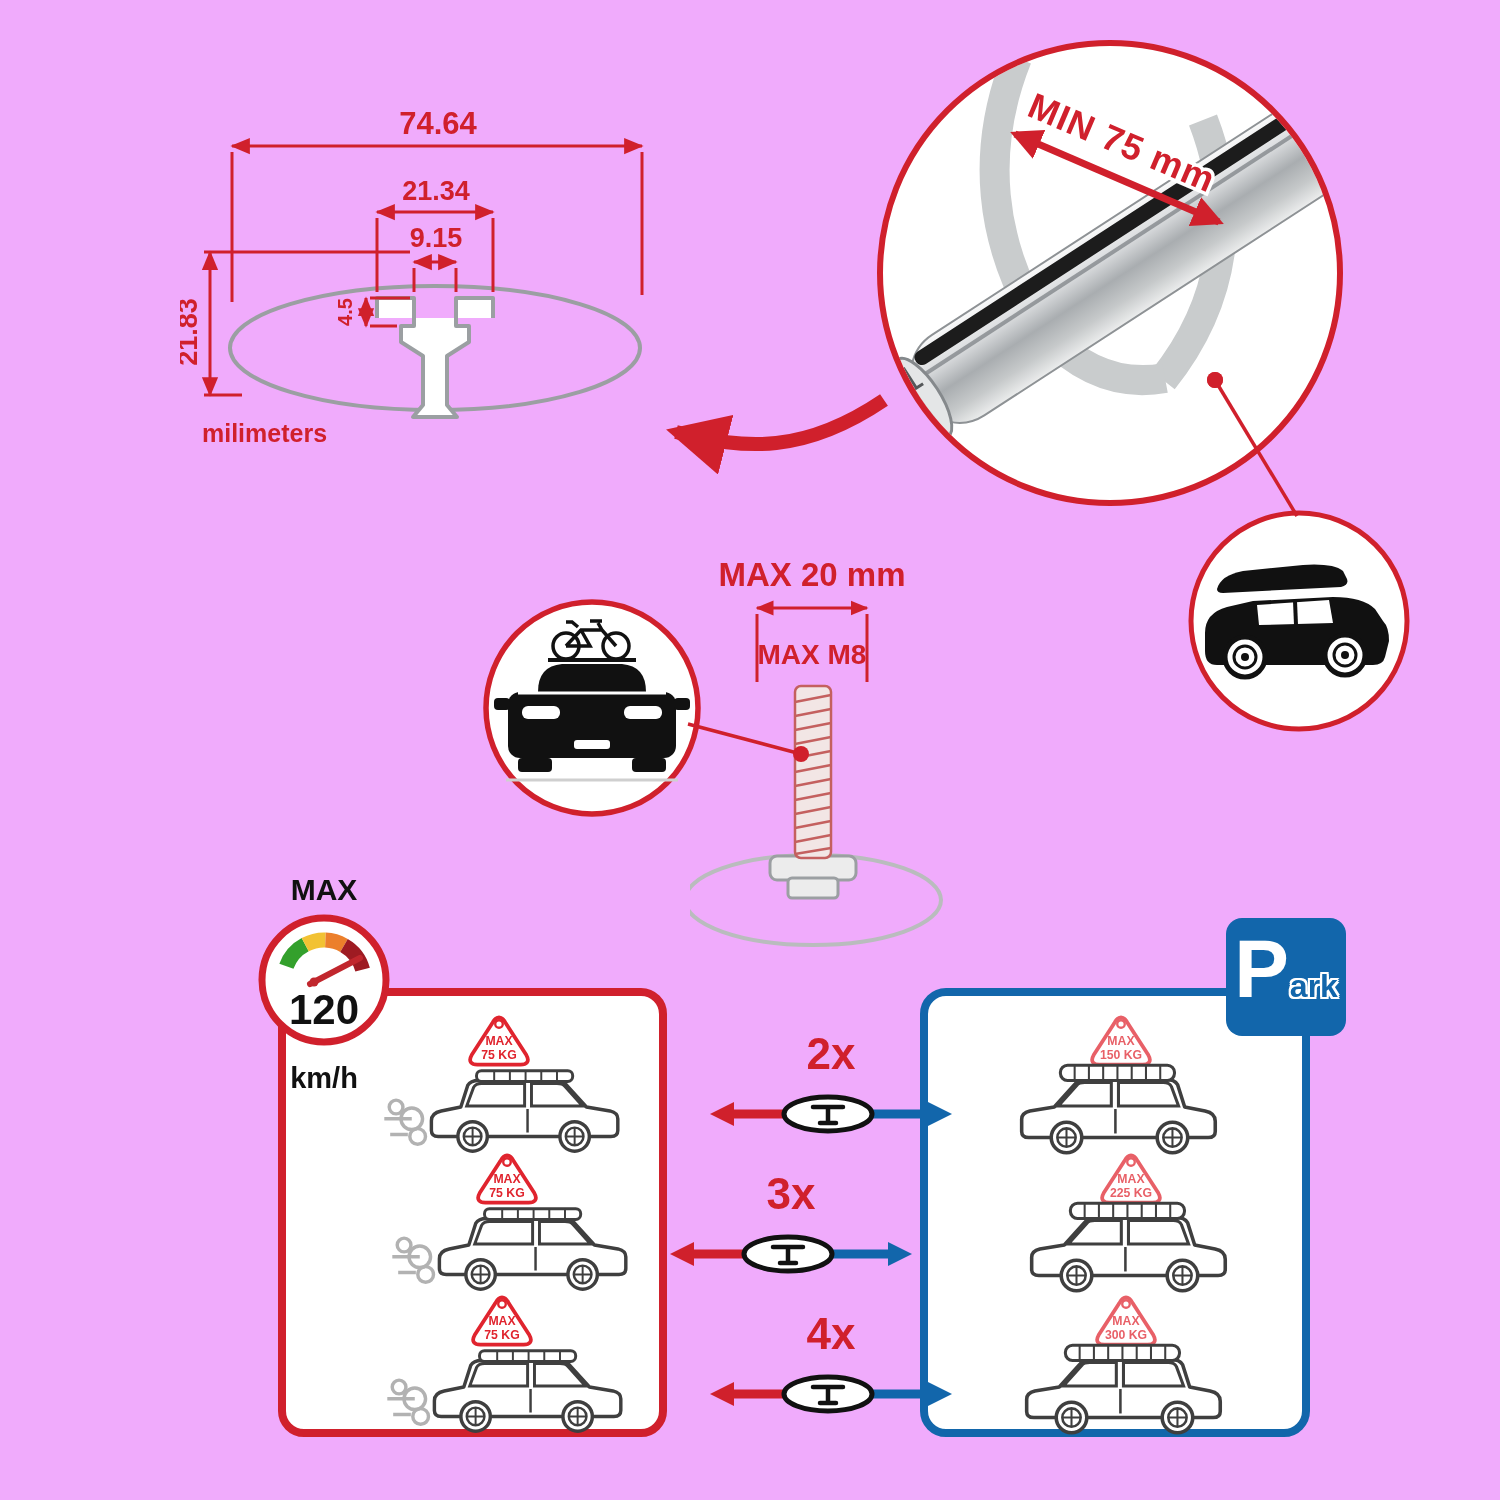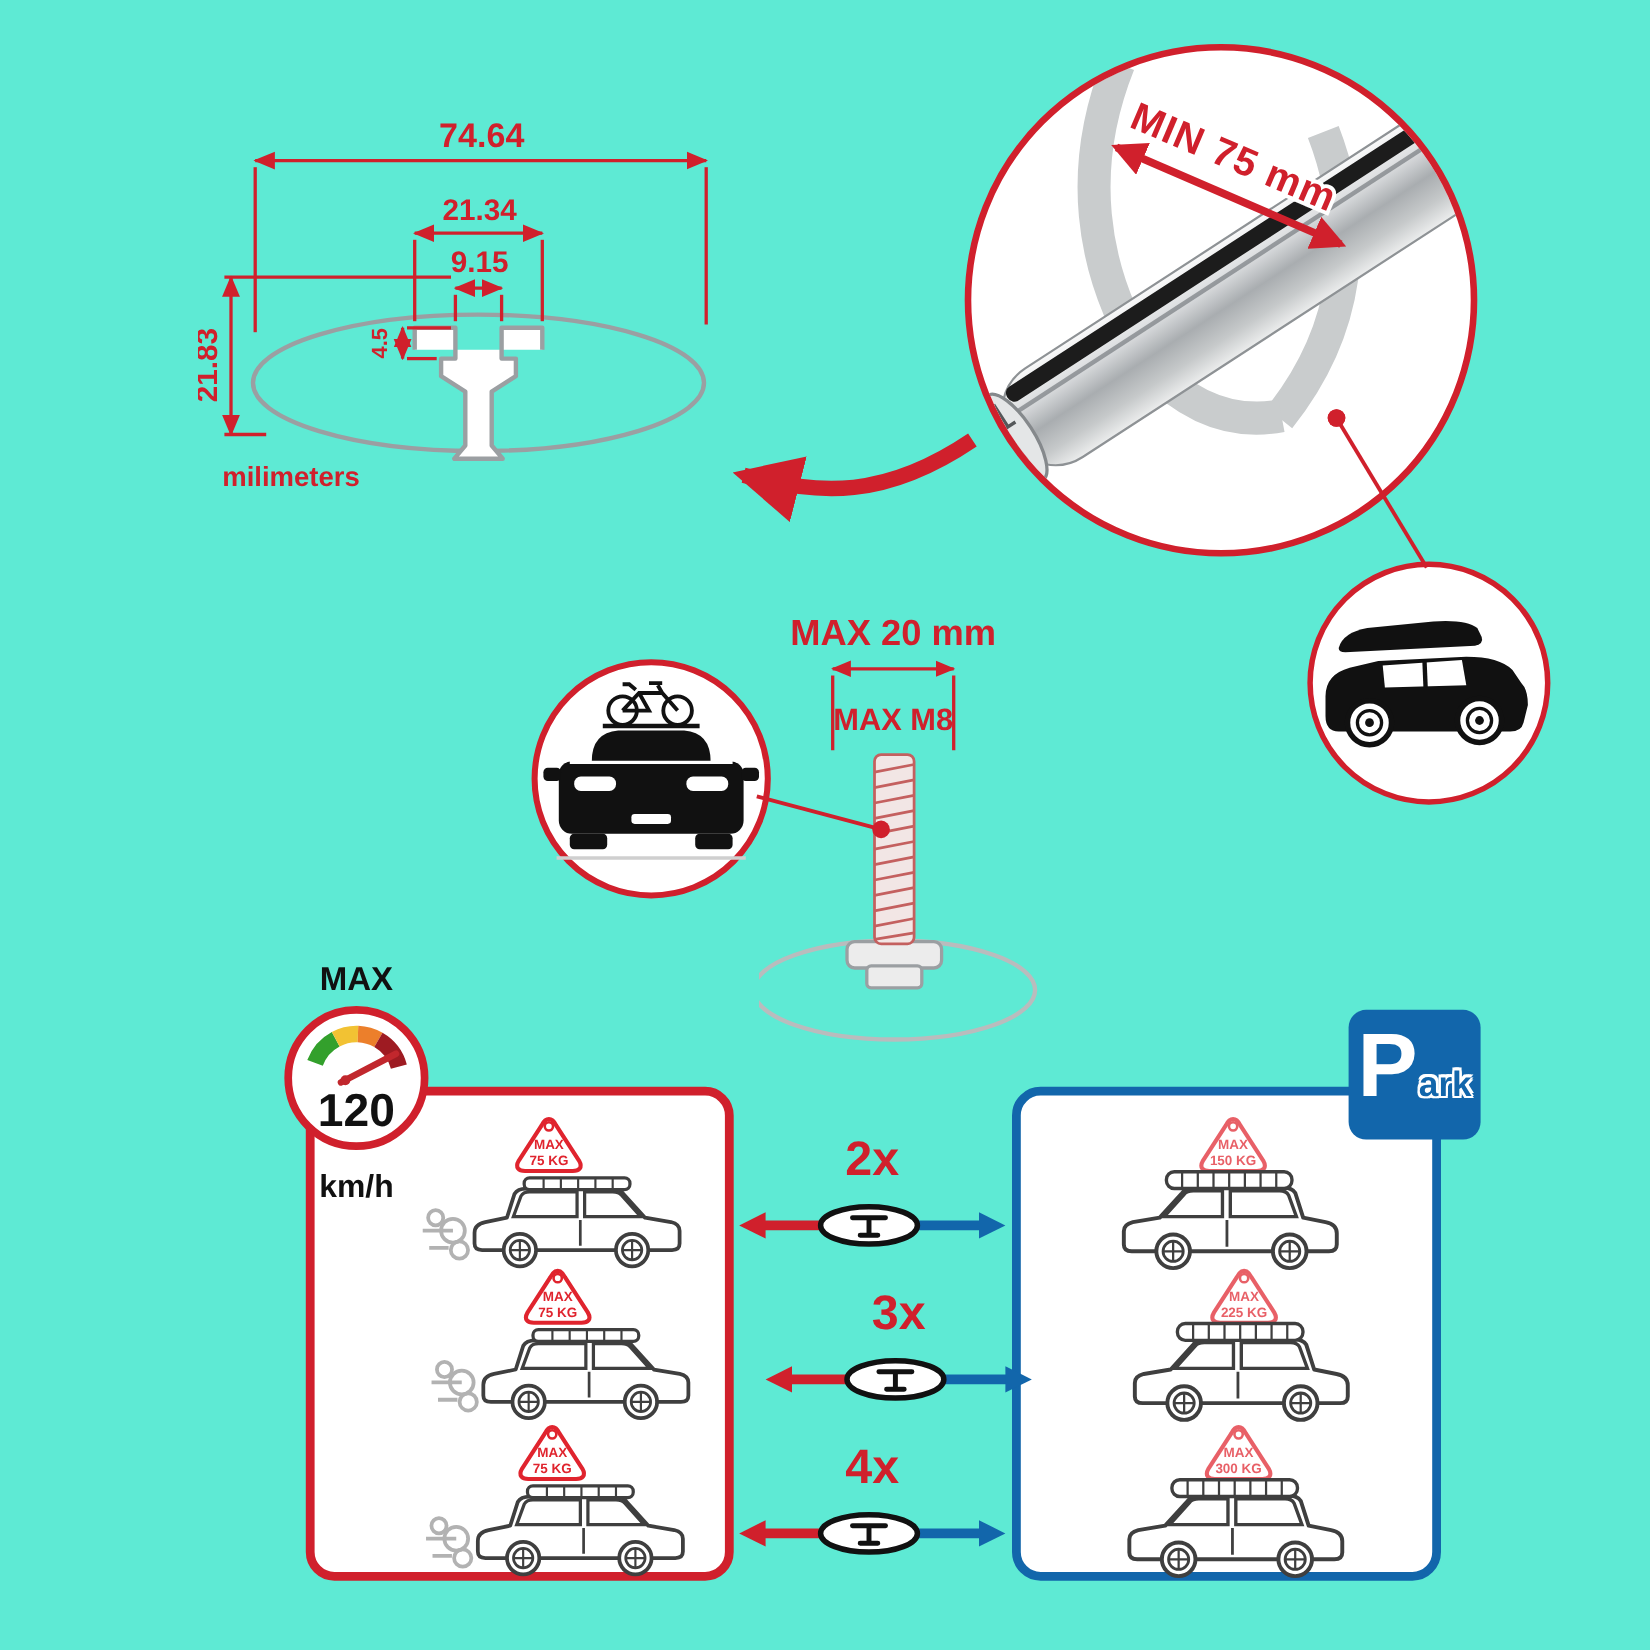--- a/index.html
+++ b/index.html
@@ -1,16 +1,16 @@
 <!DOCTYPE html>
 <html><head>
 <meta charset="utf-8">
 <style>
   html,body{margin:0;padding:0;background:#fff;}
-  .canvas{position:relative;width:1500px;height:1500px;background:#5eead4;overflow:hidden;
+  .canvas{position:relative;width:1500px;height:1500px;background:#f0abfc;overflow:hidden;
           font-family:"Liberation Sans",sans-serif;}
   .abs{position:absolute;}
   svg text{font-family:"Liberation Sans",sans-serif;}
 
   
   .dim-line{stroke:#d0202c;stroke-width:3;fill:none;}
   .dim-t{fill:#d0202c;font-weight:bold;text-anchor:middle;font-size:27px;}
   .dim-t.xl{font-size:31px;}
   .dim-t.sm{font-size:20px;}
   .units-t{fill:#d0202c;font-weight:bold;font-size:25px;}
@@ -29,21 +29,21 @@
   .panel.red{border:8px solid #d0202c;}
   .panel.blue{border:8px solid #1266ab;}
 
   .car-slot{position:absolute;}
   .car-art{position:absolute;}
   .flip{transform:scaleX(-1);}
   .load-sign{position:absolute;width:66px;height:56px;}
   .load-sign.light{opacity:.72;}
   .sgt{fill:#e0242e;font-weight:bold;font-size:13px;text-anchor:middle;}
 
-  .opt-row{position:absolute;width:250px;}
+  .opt-row{position:absolute;width:250px;padding-left:38px;}
   .opt-label{color:#d0202c;font-weight:bold;font-size:44px;text-align:center;line-height:1;}
   .opt-arrows{display:block;margin-top:8px;}
 
   .park-sign{position:absolute;left:1226px;top:918px;width:120px;height:118px;background:#1266ab;
              border-radius:16px;display:flex;align-items:baseline;justify-content:center;
              padding-top:10px;box-sizing:border-box;}
   .park-p{color:#fff;font-size:82px;font-weight:bold;line-height:1;}
   .park-ark{color:#1266ab;font-size:32px;font-weight:bold;line-height:1;margin-left:1px;
             text-shadow:-2px -2px 0 #fff,2px -2px 0 #fff,-2px 2px 0 #fff,2px 2px 0 #fff,
                         0 -2px 0 #fff,0 2px 0 #fff,-2px 0 0 #fff,2px 0 0 #fff;}
@@ -337,21 +337,21 @@
     <div class="opt-label">2x</div>
     <svg class="opt-arrows" width="250" height="60" viewBox="0 0 250 60">
       <line x1="26" y1="30" x2="118" y2="30" stroke="#d0202c" stroke-width="9"></line>
       <path d="M4,30 L28,18 L28,42 Z" fill="#d0202c"></path>
       <line x1="128" y1="30" x2="224" y2="30" stroke="#1266ab" stroke-width="9"></line>
       <path d="M246,30 L222,18 L222,42 Z" fill="#1266ab"></path>
       <use href="#g-oval"></use>
     </svg>
   </div>
 
-  <div class="opt-row" style="left:692px;top:1172px">
+  <div class="opt-row" style="left:628px;top:1172px">
     <div class="opt-label">3x</div>
     <svg class="opt-arrows" width="250" height="60" viewBox="0 0 250 60">
       <line x1="26" y1="30" x2="118" y2="30" stroke="#d0202c" stroke-width="9"></line>
       <path d="M4,30 L28,18 L28,42 Z" fill="#d0202c"></path>
       <line x1="128" y1="30" x2="224" y2="30" stroke="#1266ab" stroke-width="9"></line>
       <path d="M246,30 L222,18 L222,42 Z" fill="#1266ab"></path>
       <use href="#g-oval"></use>
     </svg>
   </div>
 

